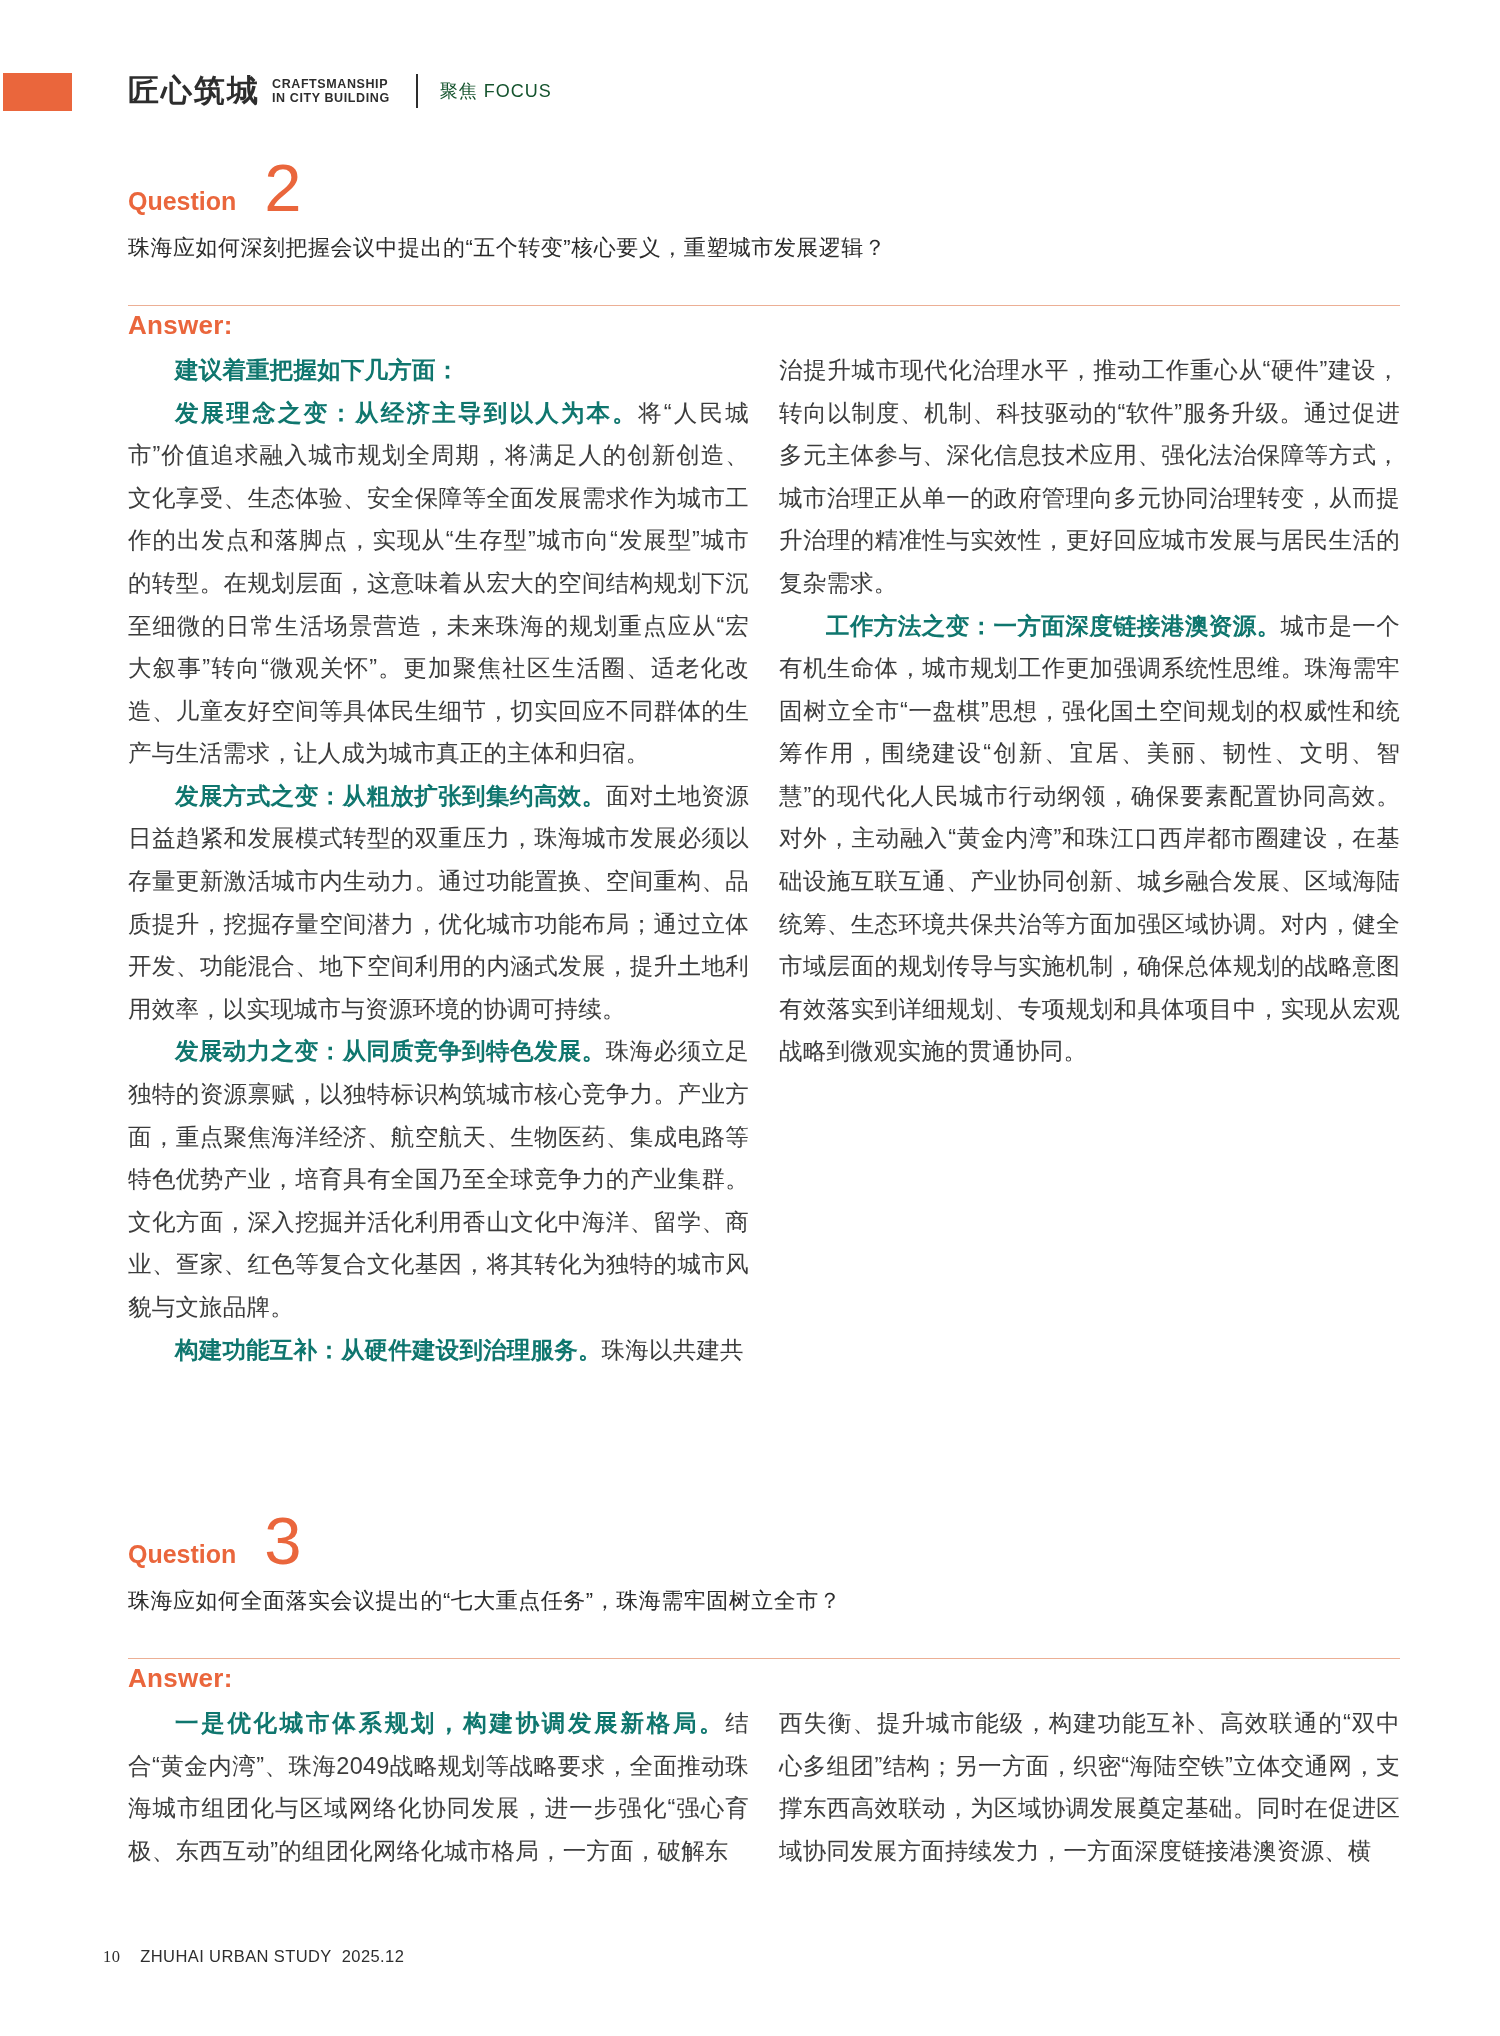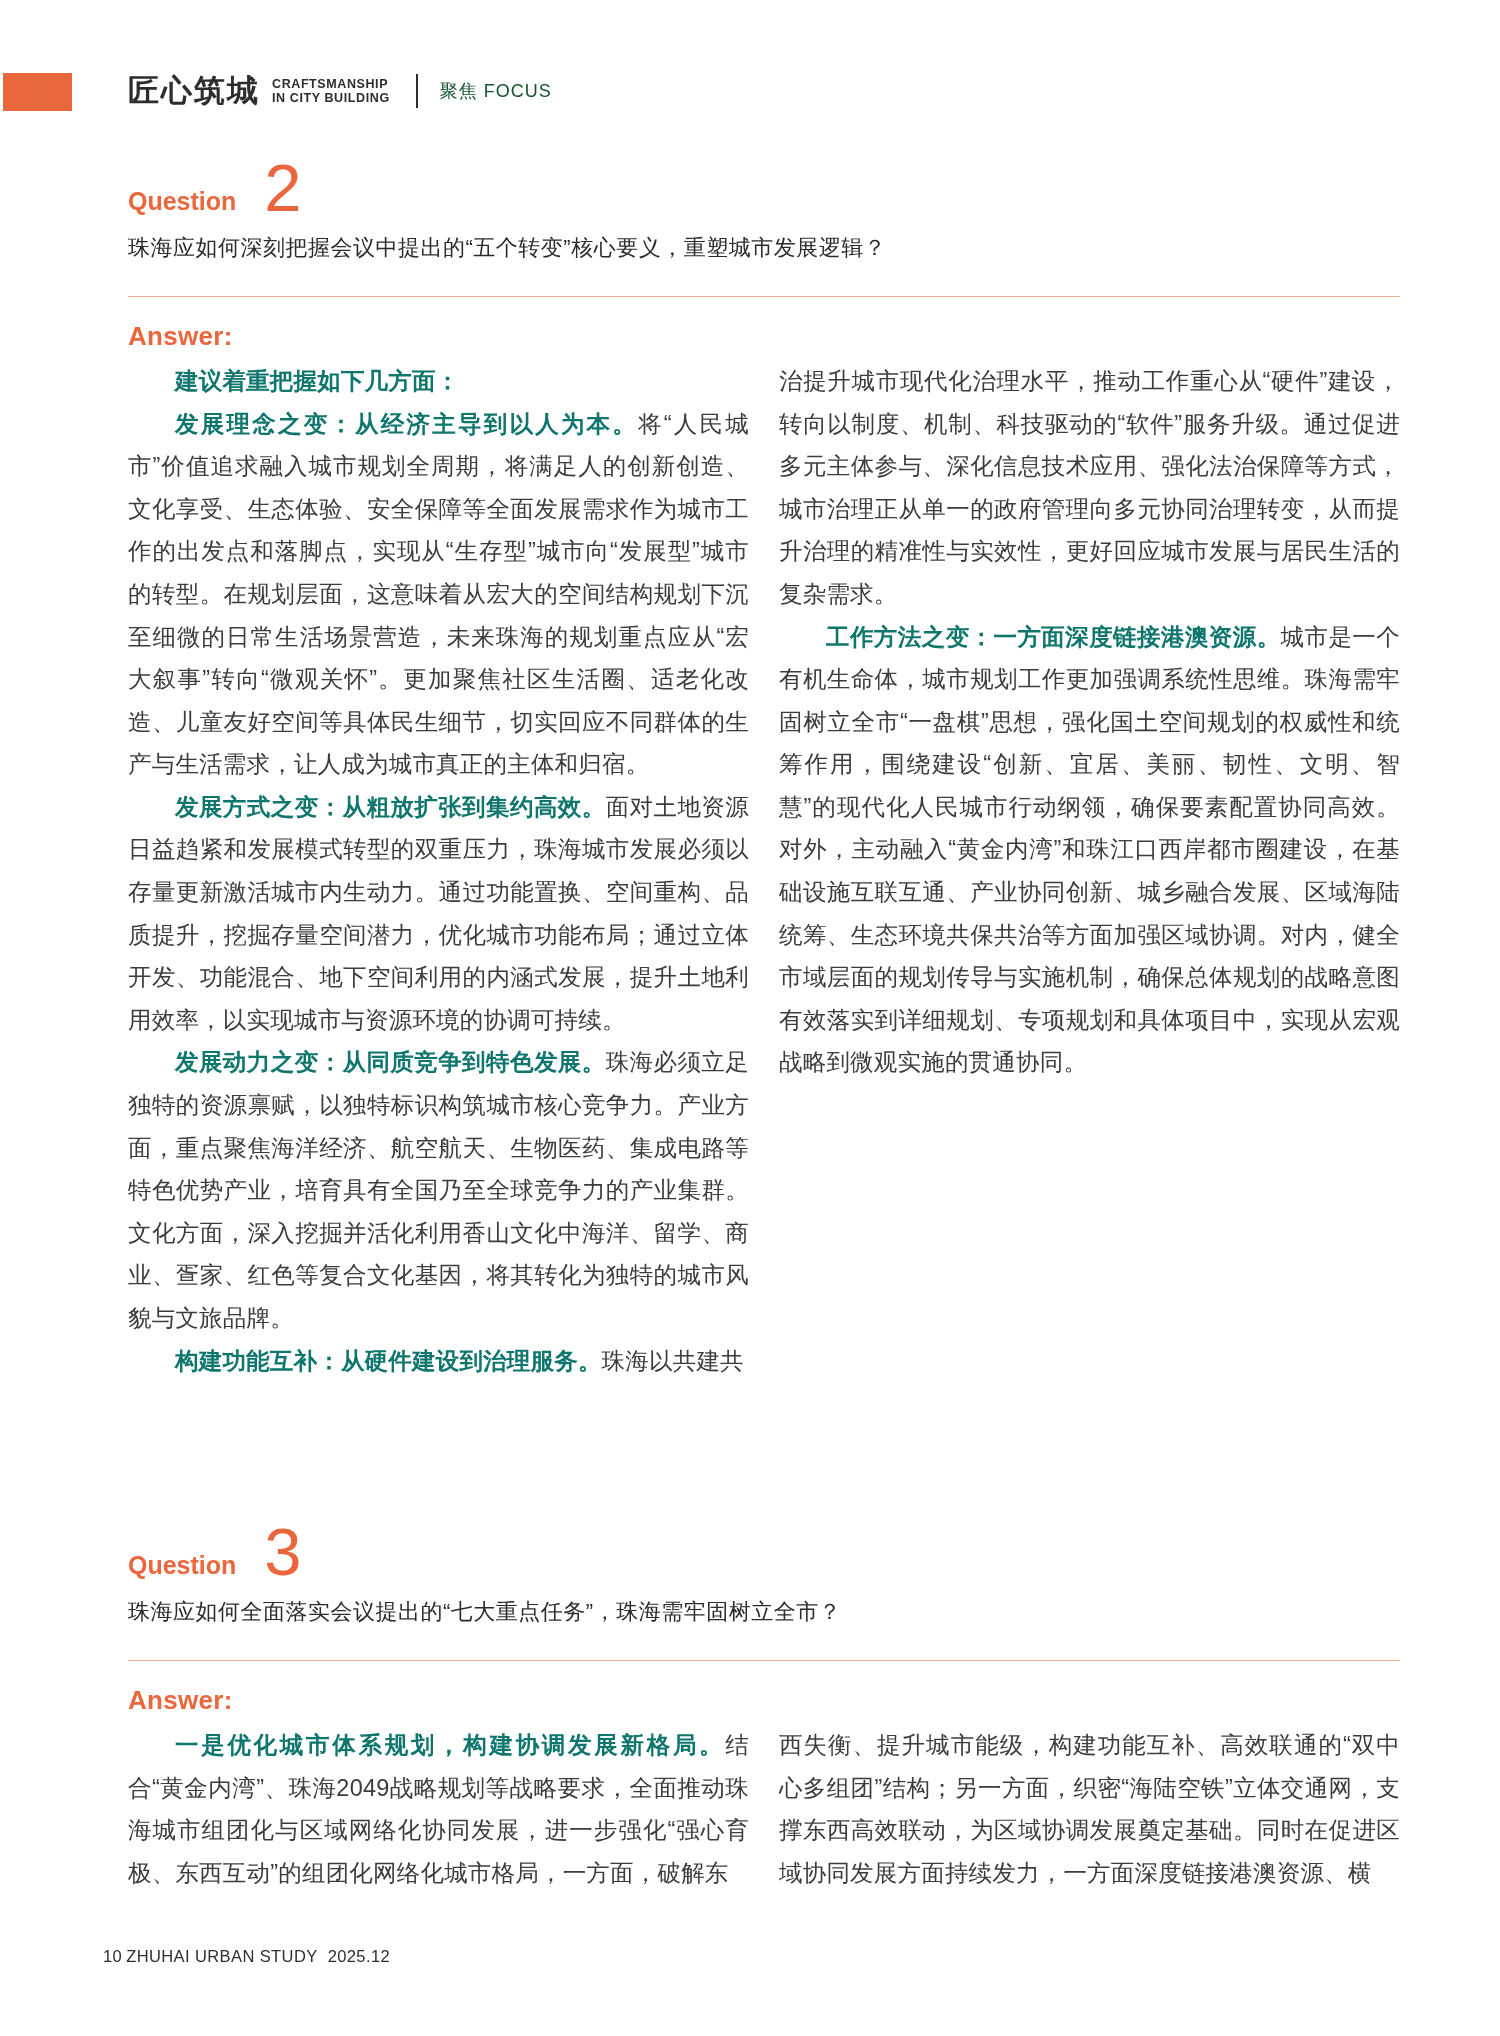--- a/index.html
+++ b/index.html
@@ -48,22 +48,22 @@
     padding-bottom:3px;
   }
   .q-number{
     font-size:67px;font-weight:200;line-height:0.85;
   }
   .q-text{
     margin-top:16px;
     font-size:22px;color:#2b2b2b;letter-spacing:0.5px;
   }
   .answer{
-    margin-top:33px;
-    padding-top:24px;
+    margin-top:42px;
+    padding-top:4px;
   }
   .answer-label{
     font-size:26px;font-weight:bold;letter-spacing:0.3px;
   }
   .columns{
     display:flex;gap:30px;margin-top:8px;
   }
   .col{width:621px;}
   .para{
     margin:0;
@@ -73,21 +73,21 @@
     letter-spacing:0.2px;
   }
   .para.indent{text-indent:47px;}
   .para strong{color:#0f766e;}
   
   .footer{
     position:absolute;left:103px;top:1947px;
     font-size:16.5px;color:#2e2e2e;letter-spacing:0.4px;
     display:flex;align-items:baseline;
   }
-  .footer .pageno{margin-right:4px;}
+  .footer .pageno{margin-right:20px;font-family:Liberation Serif, serif;}
   .footer .issue{margin-left:10px;}
 </style>
 </head>
 <body>
 
 <div class="brand-block" style="background: rgb(234, 102, 60);"></div>
 <div class="header">
   <span class="logo-cn">匠心筑城</span>
   <span class="logo-en">
     <span>CRAFTSMANSHIP</span><br>

